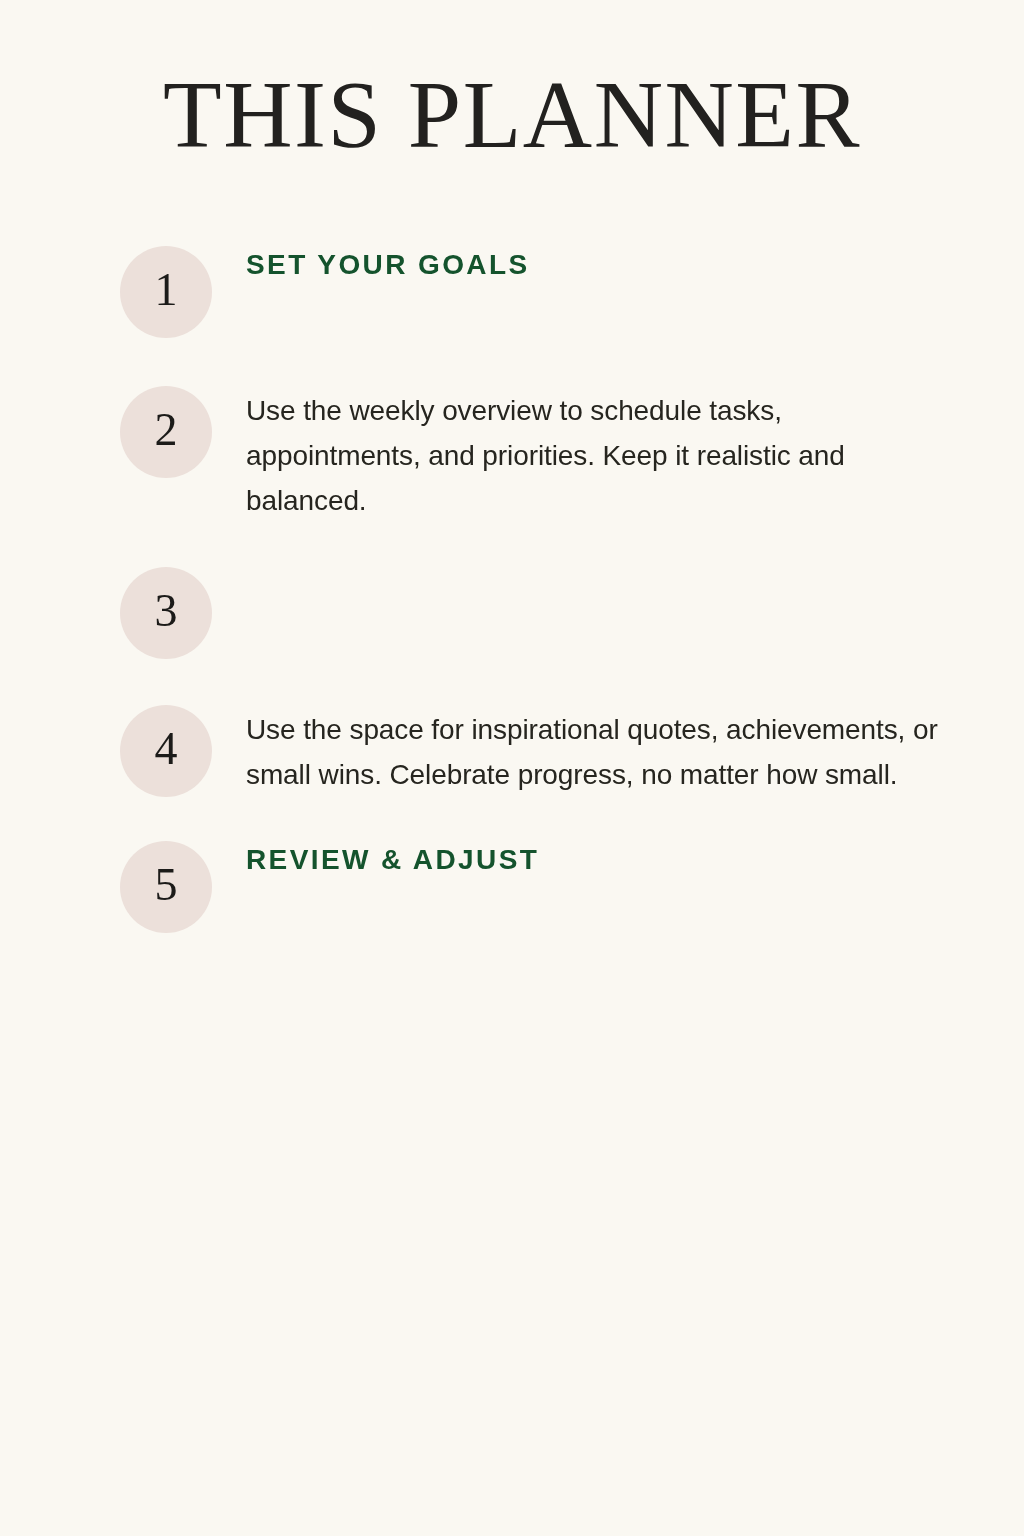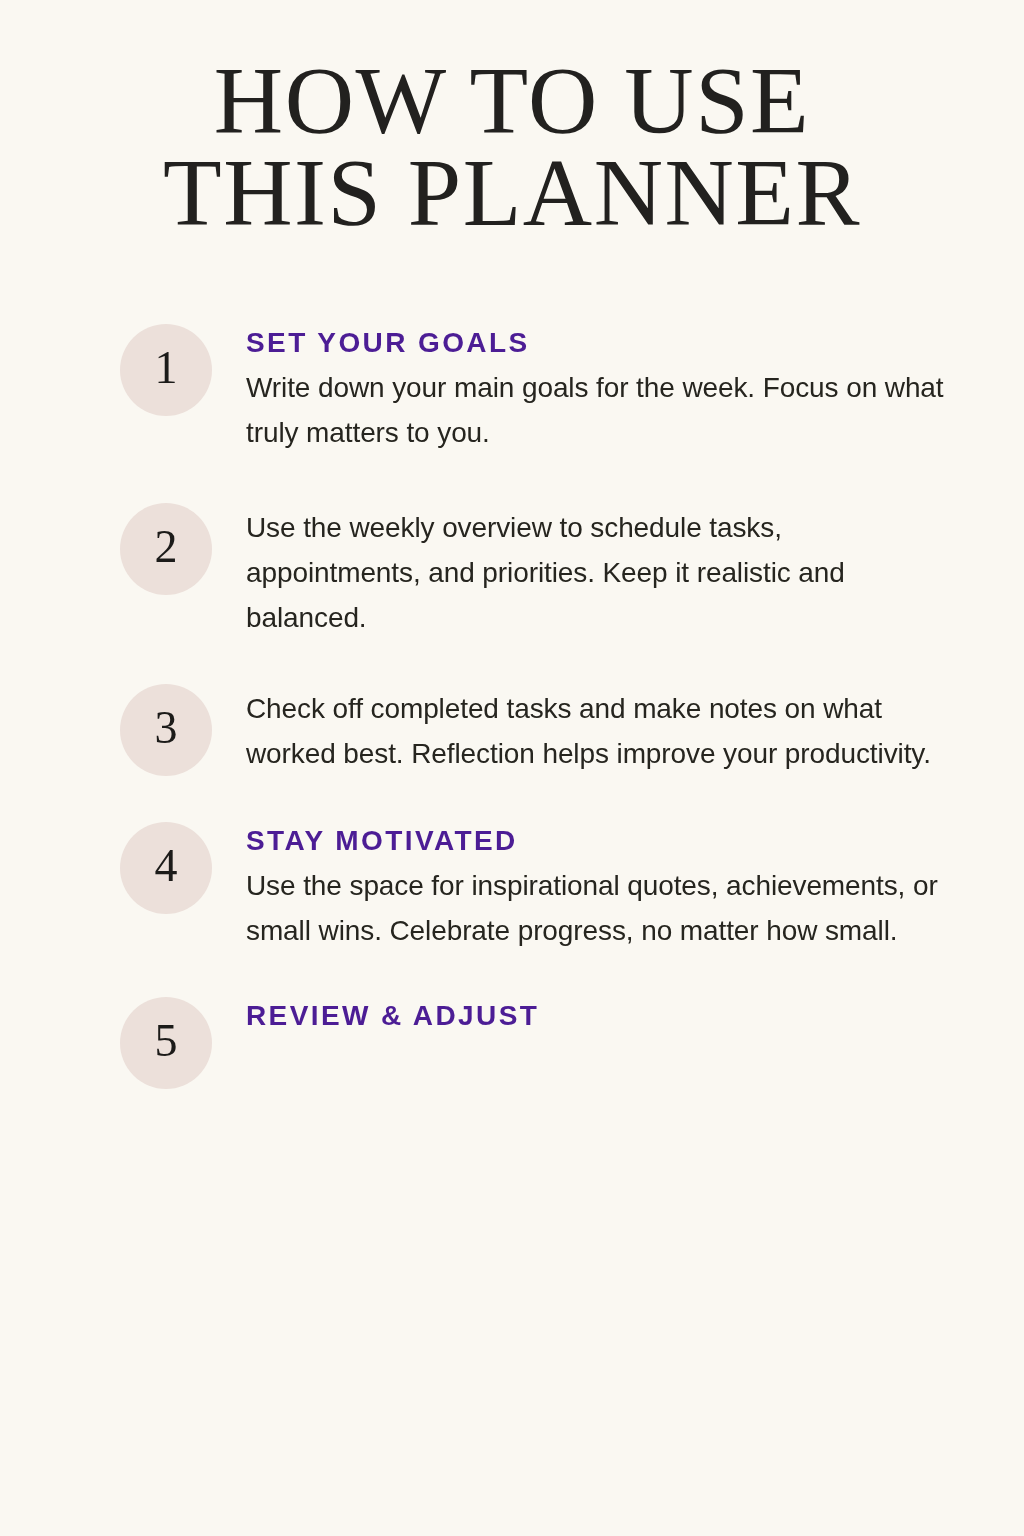--- a/index.html
+++ b/index.html
@@ -78,21 +78,21 @@
   .step-body {
     margin-left: 34px;
     padding-top: 2px;
     max-width: 700px;
   }
   .step-heading {
     font-family: "Liberation Sans", sans-serif;
     font-size: 28px;
     font-weight: 700;
     letter-spacing: 2.4px;
-    color: #4c1d95;
+    color: #14532d;
     line-height: 34px;
     margin: 0 0 5px 0;
     white-space: nowrap;
   }
   .step-text {
     font-family: "Liberation Sans", sans-serif;
     font-size: 28px;
     font-weight: 400;
     line-height: 45px;
     letter-spacing: -0.1px;
@@ -105,60 +105,56 @@
   .step-2 { margin-bottom: 44px; }
   .step-3 { margin-bottom: 46px; }
   .step-4 { margin-bottom: 44px; }
 </style>
 </head>
 <body>
 
 <div class="page">
 
   <div class="title-block">
-    <span class="title-line line1">HOW TO USE</span>
     <span class="title-line line2">THIS PLANNER</span>
   </div>
 
   <div class="steps">
 
     <div class="step step-1">
       <div class="step-badge">
         <span class="step-number">1</span>
       </div>
       <div class="step-body">
         <h2 class="step-heading">SET YOUR GOALS</h2>
-        <p class="step-text">Write down your main goals for the week. Focus on what truly matters to you.</p>
       </div>
     </div>
 
     <div class="step step-2">
       <div class="step-badge">
         <span class="step-number">2</span>
       </div>
       <div class="step-body">
         <p class="step-text">Use the weekly overview to schedule tasks, appointments, and priorities. Keep it realistic and balanced.</p>
       </div>
     </div>
 
     <div class="step step-3">
       <div class="step-badge">
         <span class="step-number">3</span>
       </div>
       <div class="step-body">
-        <p class="step-text">Check off completed tasks and make notes on what worked best. Reflection helps improve your productivity.</p>
       </div>
     </div>
 
     <div class="step step-4">
       <div class="step-badge">
         <span class="step-number">4</span>
       </div>
       <div class="step-body">
-        <h2 class="step-heading">STAY MOTIVATED</h2>
         <p class="step-text">Use the space for inspirational quotes, achievements, or small wins. Celebrate progress, no matter how small.</p>
       </div>
     </div>
 
     <div class="step step-5">
       <div class="step-badge">
         <span class="step-number">5</span>
       </div>
       <div class="step-body">
         <h2 class="step-heading">REVIEW &amp; ADJUST</h2>

